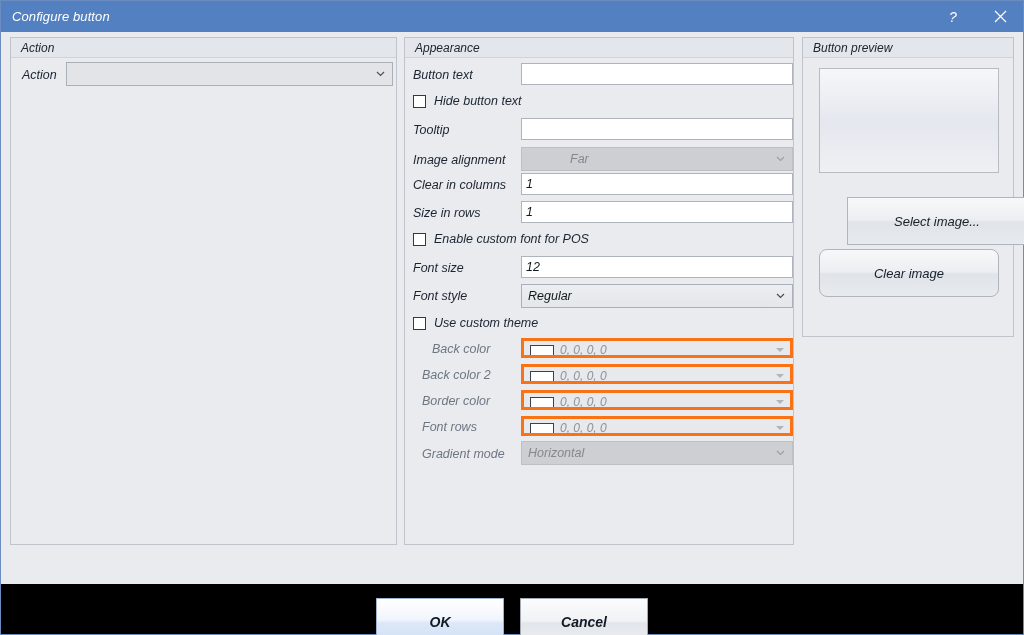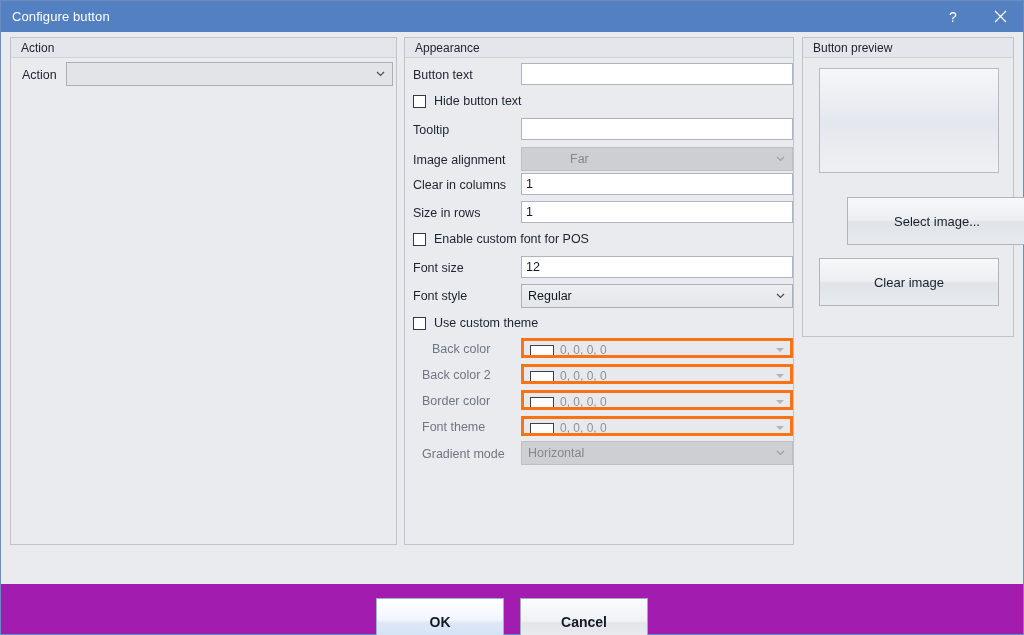--- a/index.html
+++ b/index.html
@@ -17,21 +17,22 @@
   }
 
   
   .window {
     position: absolute;
     left: 0; top: 0;
     width: 1024px;
     height: 635px;
     box-sizing: border-box;
     border: 1px solid #6a8cc0;
-    background: #a21caf;
+    background: #000000;
+    font-style: italic;
   }
   .titlebar {
     position: absolute;
     left: 0; top: 0;
     width: 100%;
     height: 31px;
     background: #5280c0;
     color: #ffffff;
   }
   .titlebar-text {
@@ -237,21 +238,21 @@
     box-sizing: border-box;
     border: 1px solid #b0b5bd;
     background: linear-gradient(to bottom, #f7f8fa 0%, #eceef1 48%, #e0e3e8 52%, #e7eaee 100%);
     display: flex;
     align-items: center;
     justify-content: center;
     font-size: 13px;
     color: #17202b;
   }
   #btn-select-image { top: 138px; margin-left: 28px; }
-  #btn-clear-image  { top: 199px; }
+  #btn-clear-image  { top: 190px; border-radius: 8px; }
 
   
   .dlg-btn {
     position: absolute;
     width: 128px;
     height: 48px;
     box-sizing: border-box;
     border: 1px solid #a3aab3;
     display: flex;
     align-items: center;
@@ -382,21 +383,21 @@
           <span class="tri"></span>
         </div>
 
         <span class="lbl dim" style="left:17px; top:335px;">Border color</span>
         <div class="colorcombo" style="left:116px; top:331px; width:272px;">
           <span class="swatch"></span>
           <span class="cval">0, 0, 0, 0</span>
           <span class="tri"></span>
         </div>
 
-        <span class="lbl dim" style="left:17px; top:361px;">Font theme</span>
+        <span class="lbl dim" style="left:17px; top:361px;">Font rows</span>
         <div class="colorcombo" style="left:116px; top:357px; width:272px;">
           <span class="swatch"></span>
           <span class="cval">0, 0, 0, 0</span>
           <span class="tri"></span>
         </div>
 
         <span class="lbl dim" style="left:17px; top:388px;">Gradient mode</span>
         <div class="combo disabled" style="left:116px; top:382px; width:272px;">
           <span>Horizontal</span>
           <span class="chev">

